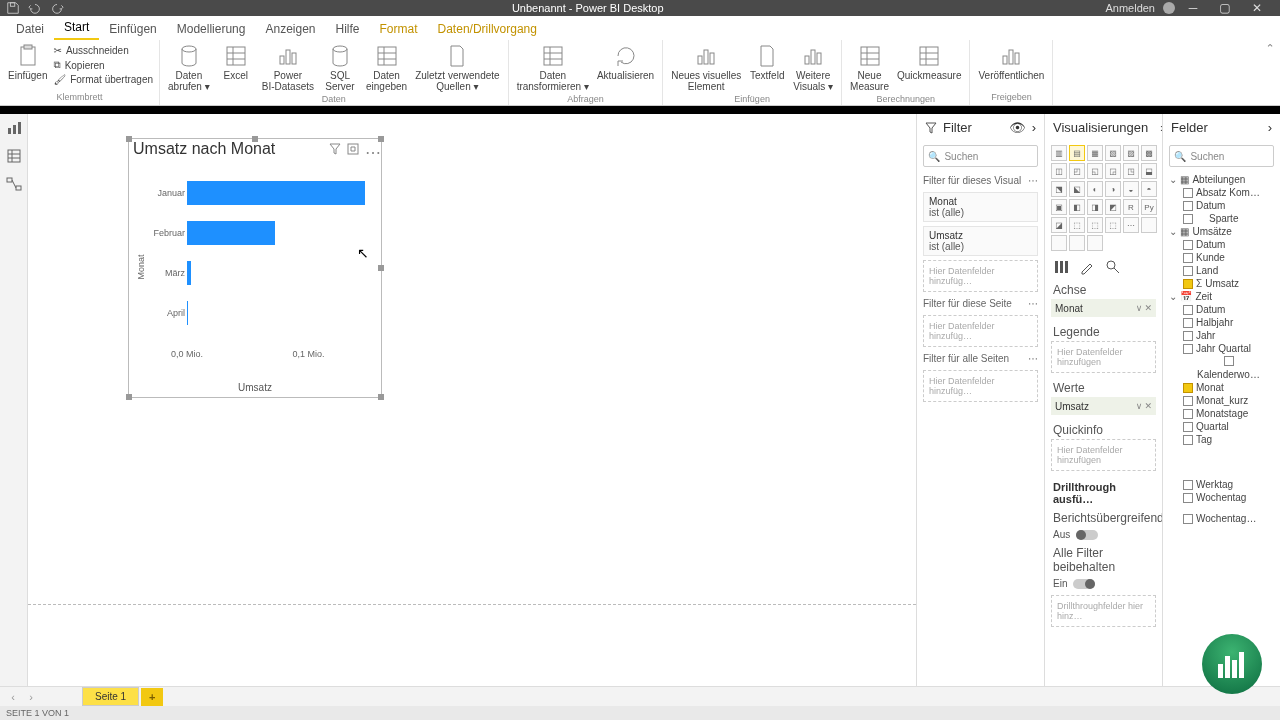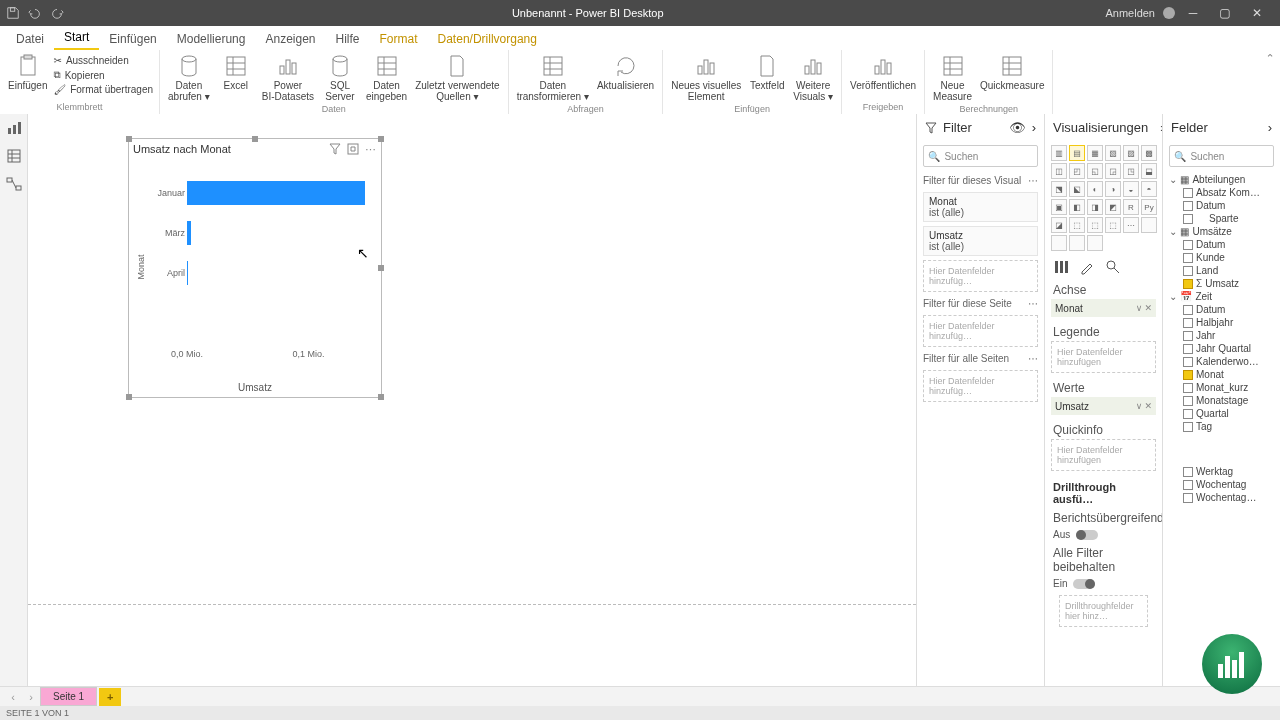--- a/index.html
+++ b/index.html
@@ -1,17 +1,17 @@
 <!DOCTYPE html>
 <html><head>
 <meta charset="utf-8">
 <style>
 * { margin:0; padding:0; box-sizing:border-box; font-family:"Segoe UI",Arial,sans-serif; }
 body { width:1280px; height:720px; background:#000; overflow:hidden; font-size:11px; color:#333; }
-.titlebar { height:26px; background:#4a4a4a; display:flex; align-items:center; color:#ccc; }
+.titlebar { height:16px; background:#4a4a4a; display:flex; align-items:center; color:#ccc; }
 .titlebar .left { display:flex; gap:8px; padding:0 6px; }
 .titlebar .center { flex:1; text-align:center; font-size:11px; color:#fff; }
 .titlebar .right { display:flex; align-items:center; gap:4px; padding-right:9px; }
 .winbtn { width:28px; height:24px; display:flex; align-items:center; justify-content:center; color:#ddd; font-size:12px; }
 .avatar { width:12px; height:12px; border-radius:50%; background:#aaa; }
 .ico { width:14px; height:14px; display:inline-flex; align-items:center; justify-content:center; }
 .ribbon-tabs { height:24px; background:#fff; display:flex; align-items:flex-end; padding-left:6px; gap:0; }
 .rtab { padding:4px 10px; font-size:12px; color:#555; cursor:pointer; }
 .rtab.file { background:#fff; color:#555; }
 .rtab.active { border-bottom:2px solid #f2c811; color:#000; }
@@ -22,21 +22,21 @@
 .gbtn { display:flex; flex-direction:column; align-items:center; justify-content:flex-start; min-width:40px; padding:2px; font-size:10px; color:#444; text-align:center; line-height:11px; }
 .gbtn .bigico { width:24px; height:24px; margin-bottom:2px; display:flex; align-items:center; justify-content:center; color:#555; }
 .gsmall { display:flex; align-items:center; gap:4px; font-size:10px; color:#444; padding:1px 0; }
 .glabel { font-size:9px; color:#888; margin-top:auto; padding-bottom:1px; }
 .workspace { position:absolute; top:114px; left:0; right:0; bottom:34px; display:flex; background:#f5f5f5; }
 .leftrail { width:28px; background:#f3f3f3; border-right:1px solid #ddd; display:flex; flex-direction:column; align-items:center; padding-top:6px; gap:12px; }
 .leftrail .ri { width:16px; height:16px; color:#666; }
 .canvas { flex:1; background:#fff; position:relative; overflow:hidden; }
 .pagedash { position:absolute; left:0; right:0; top:490px; border-top:1px dashed #bbb; }
 .visual { position:absolute; left:100px; top:24px; width:254px; height:260px; border:1px solid #bbb; background:#fff; }
-.visual .hdr { display:flex; align-items:center; height:20px; padding:0 4px; font-size:11px; color:#333; }
+.visual .hdr { display:flex; align-items:center; height:20px; padding:0 4px; font-size:16px; color:#333; }
 .visual .hdr .sp { flex:1; }
 .visual .hdr .hi { width:12px; height:12px; color:#888; margin-left:6px; }
 .chart { position:absolute; left:14px; top:28px; right:6px; bottom:30px; }
 .ylab { position:absolute; left:-2px; top:50%; transform:translate(-50%,-50%) rotate(-90deg); font-size:9px; color:#666; }
 .bars { position:absolute; left:44px; right:4px; top:6px; bottom:20px; }
 .barrow { position:relative; height:40px; }
 .catlbl { position:absolute; left:-42px; width:40px; text-align:right; top:50%; transform:translateY(-50%); font-size:9px; color:#666; }
 .bar { position:absolute; left:0; top:8px; bottom:8px; background:#1e90ff; }
 .xaxis { position:absolute; left:44px; right:4px; bottom:0; height:18px; }
 .xtick { position:absolute; font-size:9px; color:#666; transform:translateX(-50%); }
@@ -70,21 +70,21 @@
 .switch.on::after { left:12px; }
 .tree { padding:2px 4px; font-size:10px; overflow:auto; }
 .trow { display:flex; align-items:center; gap:3px; padding:1px 2px; color:#444; white-space:nowrap; }
 .trow .cb { width:10px; height:10px; border:1px solid #888; flex-shrink:0; }
 .trow .cb.ck { background:#f2c811; border-color:#c29200; }
 .trow .tbl { color:#444; }
 .trow .car { width:8px; color:#666; }
 .trow .ico2 { color:#555; }
 .pagebar { position:absolute; left:0; right:0; bottom:14px; height:20px; background:#f3f3f3; border-top:1px solid #ddd; display:flex; align-items:center; padding-left:4px; gap:0; }
 .pnav { width:18px; text-align:center; color:#999; }
-.ptab { padding:3px 12px; background:#f9a8d4; border:1px solid #ccc; font-size:10px; }
+.ptab { padding:3px 12px; background:#fde047; border:1px solid #ccc; font-size:10px;margin-left:42px; }
 .padd { width:22px; height:18px; background:#f2c811; display:flex; align-items:center; justify-content:center; color:#7a5e00; font-weight:bold; margin-left:2px; }
 .statusbar { position:absolute; left:0; right:0; bottom:0; height:14px; background:#e9e9e9; font-size:9px; color:#666; padding:0 6px; display:flex; align-items:center; }
 .greenlogo { position:absolute; right:18px; bottom:26px; width:60px; height:60px; border-radius:50%; background:radial-gradient(circle at 50% 30%, #3cb371, #0c6b3f); display:flex; align-items:center; justify-content:center; }
 .greenlogo svg { width:36px; height:36px; }
 svg { display:block; }
 </style>
 </head>
 <body>
 
 <div class="titlebar">
@@ -281,35 +281,20 @@
               <rect x="16" y="9" width="4" height="11" fill="none" stroke="#888"></rect>
             </svg>
           </span>
           <span style="white-space:pre-line">Weitere
 Visuals ▾</span>
         </div>
       </div>
     <div class="glabel">Einfügen</div>
   </div>
   <div class="group">
-    <div class="grow" id="rib-share">
-        <div class="gbtn">
-          <span class="bigico">
-            <svg viewBox="0 0 24 24">
-              <rect x="4" y="12" width="4" height="8" fill="none" stroke="#888"></rect>
-              <rect x="10" y="6" width="4" height="14" fill="none" stroke="#888"></rect>
-              <rect x="16" y="9" width="4" height="11" fill="none" stroke="#888"></rect>
-            </svg>
-          </span>
-          <span style="white-space:pre-line">Veröffentlichen</span>
-        </div>
-      </div>
-    <div class="glabel">Freigeben</div>
-  </div>
-  <div class="group">
     <div class="grow" id="rib-calc">
         <div class="gbtn">
           <span class="bigico">
             <svg viewBox="0 0 24 24">
               <rect x="3" y="3" width="18" height="18" fill="none" stroke="#888"></rect>
               <line x1="3" y1="9" x2="21" y2="9" stroke="#888"></line>
               <line x1="3" y1="15" x2="21" y2="15" stroke="#888"></line>
               <line x1="9" y1="3" x2="9" y2="21" stroke="#888"></line>
             </svg>
           </span>
@@ -322,20 +307,35 @@
               <rect x="3" y="3" width="18" height="18" fill="none" stroke="#888"></rect>
               <line x1="3" y1="9" x2="21" y2="9" stroke="#888"></line>
               <line x1="3" y1="15" x2="21" y2="15" stroke="#888"></line>
               <line x1="9" y1="3" x2="9" y2="21" stroke="#888"></line>
             </svg>
           </span>
           <span style="white-space:pre-line">Quickmeasure</span>
         </div>
       </div>
     <div class="glabel">Berechnungen</div>
+  </div>
+  <div class="group">
+    <div class="grow" id="rib-share">
+        <div class="gbtn">
+          <span class="bigico">
+            <svg viewBox="0 0 24 24">
+              <rect x="4" y="12" width="4" height="8" fill="none" stroke="#888"></rect>
+              <rect x="10" y="6" width="4" height="14" fill="none" stroke="#888"></rect>
+              <rect x="16" y="9" width="4" height="11" fill="none" stroke="#888"></rect>
+            </svg>
+          </span>
+          <span style="white-space:pre-line">Veröffentlichen</span>
+        </div>
+      </div>
+    <div class="glabel">Freigeben</div>
   </div>
   <div style="flex:1"></div>
   <div style="width:20px;display:flex;align-items:flex-start;justify-content:center;padding-top:2px;color:#888">⌃</div>
 </div>
 
 <div class="workspace">
   <div class="leftrail">
     <span class="ri">
         <svg viewBox="0 0 16 16">
           <rect x="2" y="8" width="3" height="6" fill="#666"></rect>
@@ -384,20 +384,24 @@
             </svg>
           </span>
         <span class="hi">⋯</span>
       </div>
       <div class="chart">
         <div class="ylab">Monat</div>
         <div class="bars" id="bars">
             <div class="barrow">
               <span class="catlbl">Januar</span>
               <div class="bar" style="width:96.66666666666667%"></div>
+            </div>
+            <div class="barrow">
+              <span class="catlbl">Februar</span>
+              <div class="bar" style="width:48%"></div>
             </div>
             <div class="barrow">
               <span class="catlbl">März</span>
               <div class="bar" style="width:2%"></div>
             </div>
             <div class="barrow">
               <span class="catlbl">April</span>
               <div class="bar" style="width:0.6666666666666667%"></div>
             </div>
           </div>
@@ -538,21 +542,21 @@
       <div class="wlbl">Berichtsübergreifend</div>
       <div class="tog">
           <span>Aus</span>
           <span class="switch"></span>
         </div>
       <div class="wlbl">Alle Filter beibehalten</div>
       <div class="tog">
           <span>Ein</span>
           <span class="switch on"></span>
         </div>
-      <div class="drop" style="margin:4px 14px">Drillthroughfelder hier hinz…</div>
+      <div class="drop" style="margin:4px 6px">Drillthroughfelder hier hinz…</div>
     </div>
 
     <div class="pane fields">
       <div class="ptitle">
           <span>Felder</span>
           <span class="sp"></span>
           <span>›</span>
         </div>
       <div class="search">
           <span>🔍</span>
@@ -612,21 +616,21 @@
             <span>Halbjahr</span>
           </div>
           <div class="trow" style="padding-left: 16px;">
             <span class="cb"></span>
             <span>Jahr</span>
           </div>
           <div class="trow" style="padding-left: 16px;">
             <span class="cb"></span>
             <span>Jahr Quartal</span>
           </div>
-          <div class="trow" style="padding-left: 16px;">
+          <div class="trow" style="padding-left: 16px; flex-direction: column;">
             <span class="cb"></span>
             <span>Kalenderwo…</span>
           </div>
           <div class="trow" style="padding-left: 16px;">
             <span class="cb ck"></span>
             <span>Monat</span>
           </div>
           <div class="trow" style="padding-left: 16px;">
             <span class="cb"></span>
             <span>Monat_kurz</span>
@@ -644,21 +648,21 @@
             <span>Tag</span>
           </div>
           <div class="trow" style="padding-left: 16px; margin-top: 32px;">
             <span class="cb"></span>
             <span>Werktag</span>
           </div>
           <div class="trow" style="padding-left: 16px;">
             <span class="cb"></span>
             <span>Wochentag</span>
           </div>
-          <div class="trow" style="padding-left: 16px;">
+          <div class="trow" style="padding-left: 16px; margin-top: 8px;">
             <span class="cb"></span>
             <span>Wochentag…</span>
           </div>
         </div>
     </div>
   </div>
 </div>
 
 <div class="pagebar">
   <span class="pnav">‹</span>

